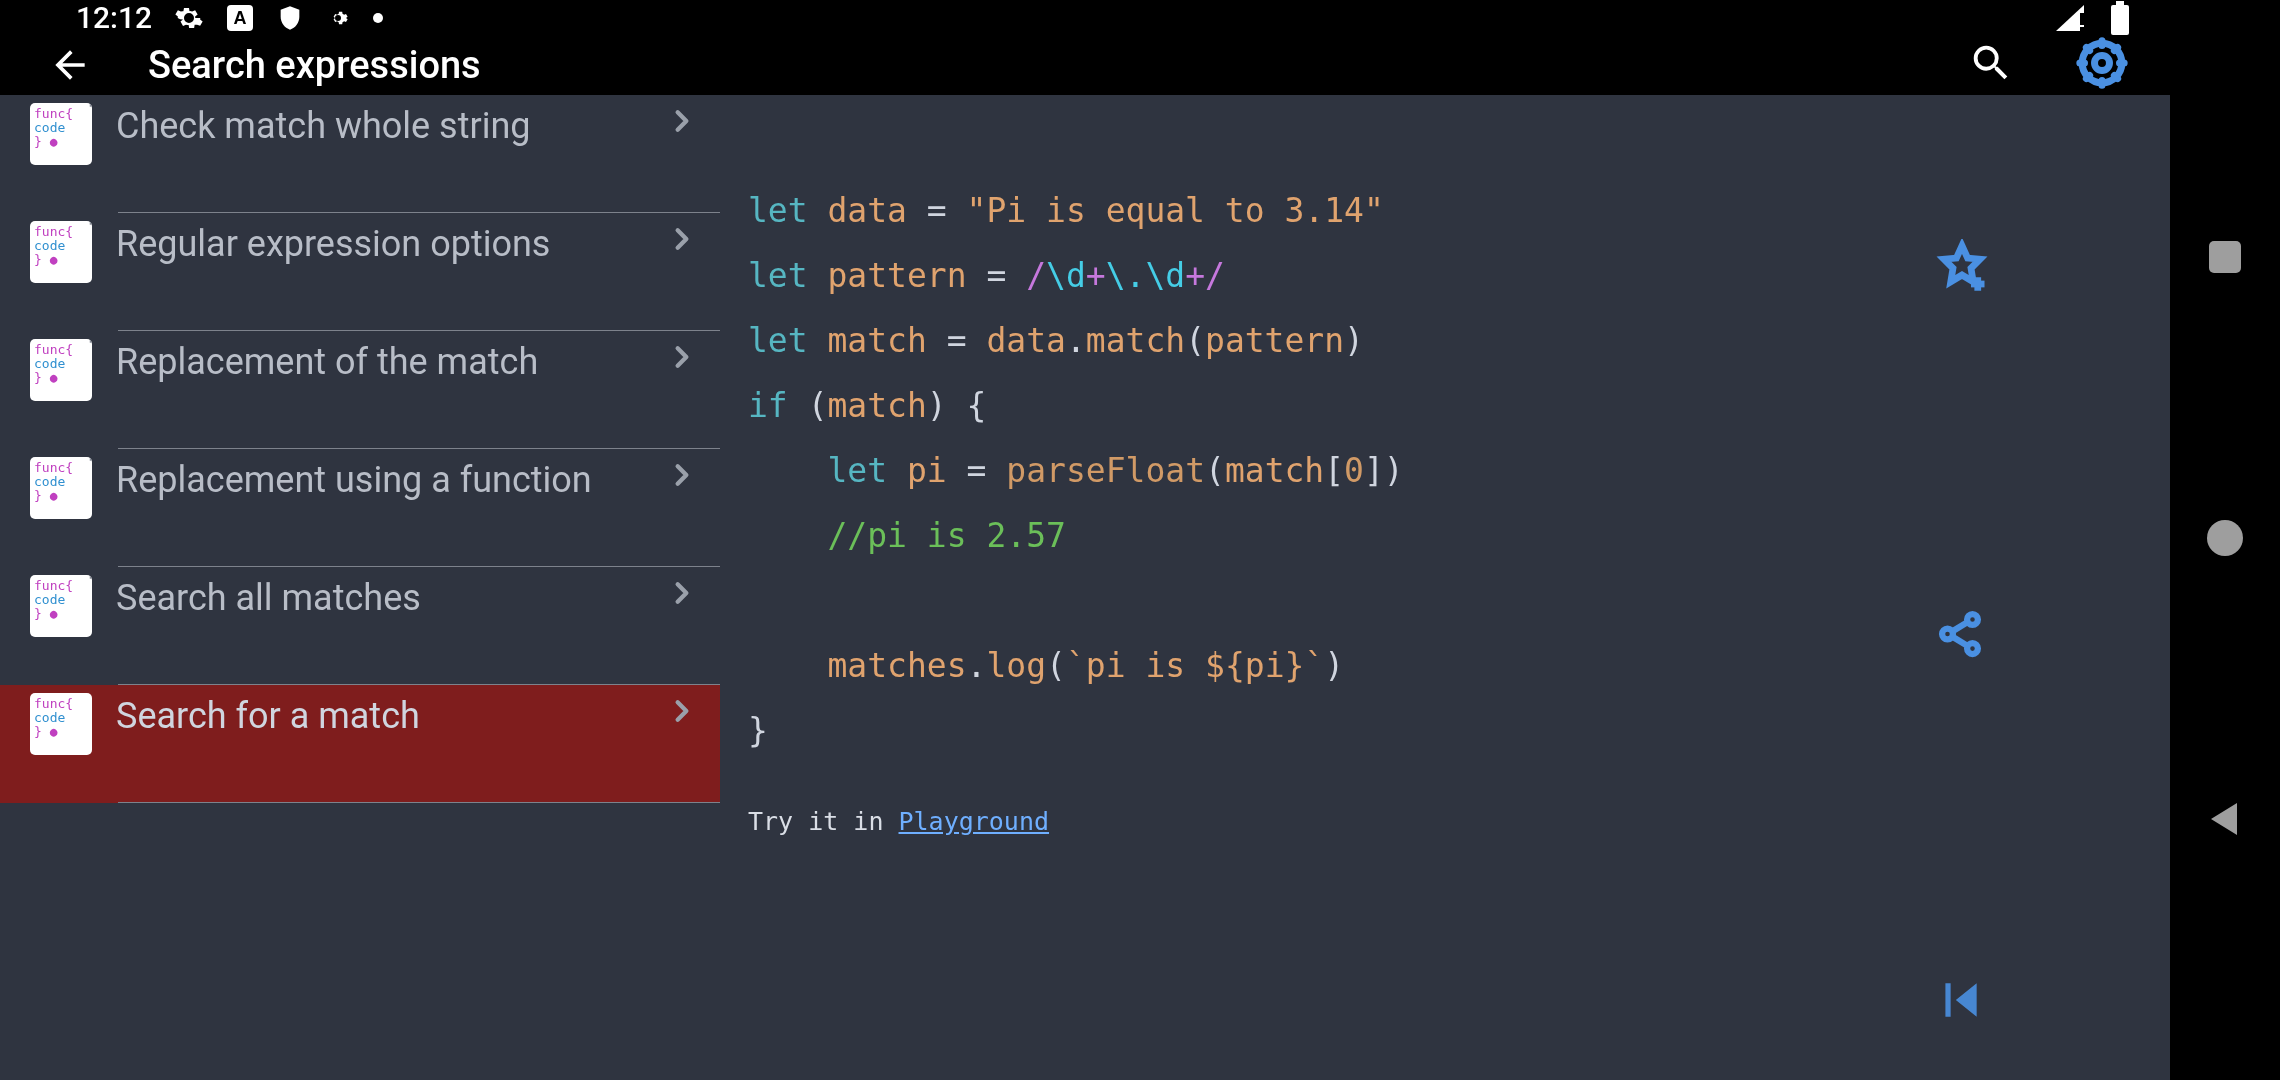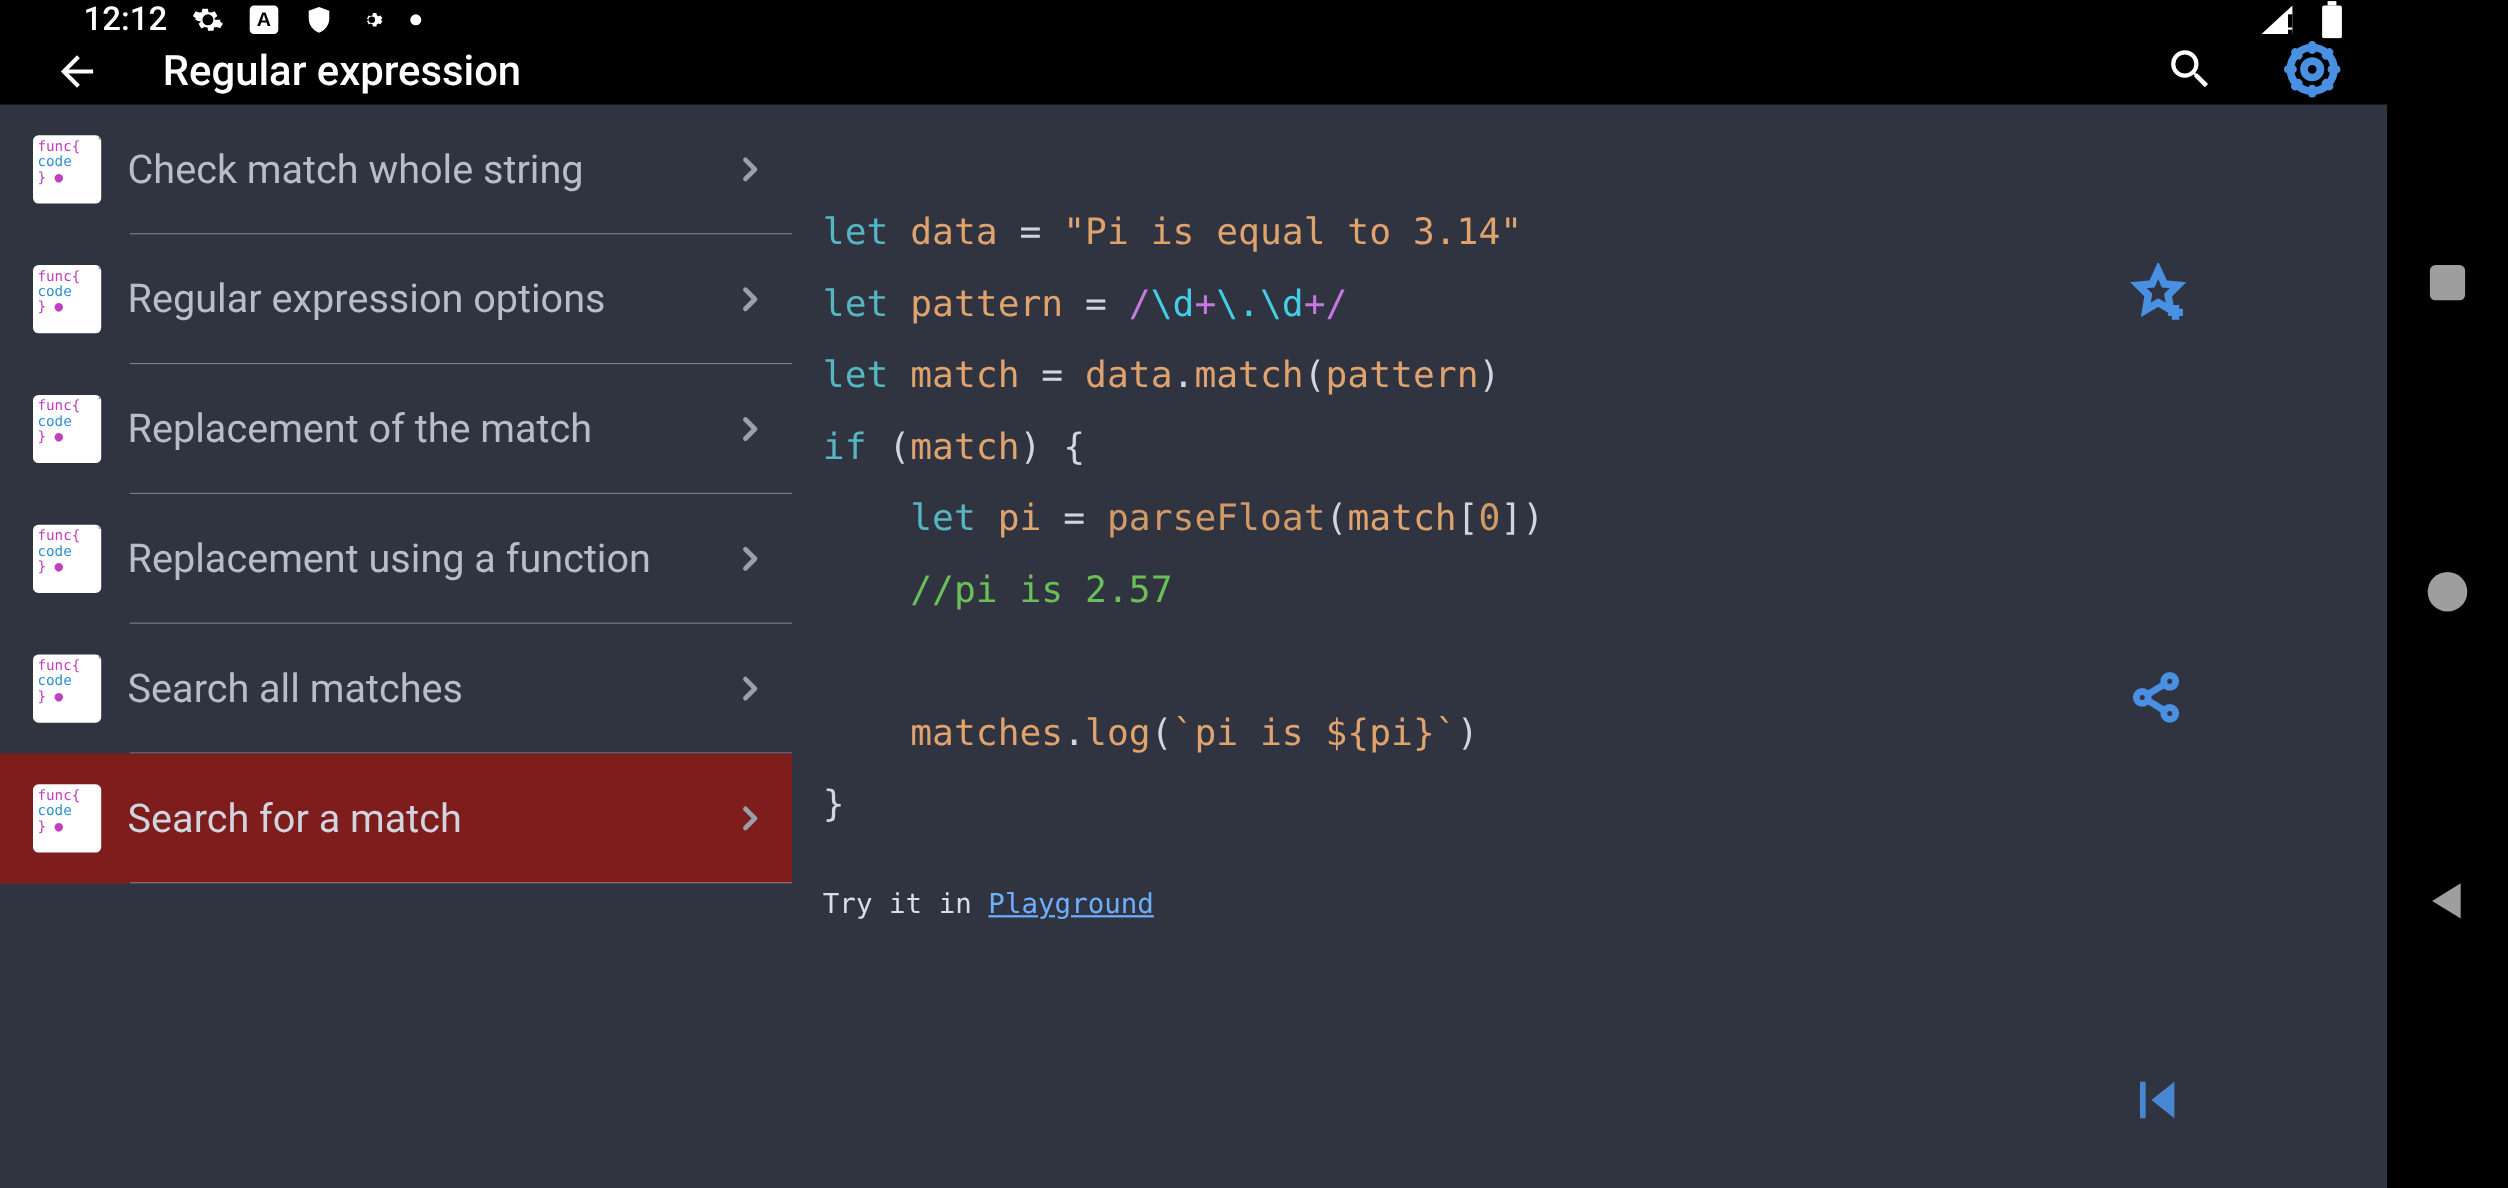--- a/index.html
+++ b/index.html
@@ -98,21 +98,21 @@
     display: flex;
     background: #2F3440;
   }
   .list {
     width: 720px;
     display: flex;
     flex-direction: column;
   }
   .list-item {
     display: flex;
-    align-items: center;
+    align-items: flex-start;
     gap: 24px;
     padding: 8px 18px 8px 30px;
     cursor: pointer;
     position: relative;
     min-height: 118px;
   }
   .list-item::after {
     content: "";
     position: absolute;
     left: 118px;
@@ -279,21 +279,21 @@
       </span>
     </div>
   </div>
 
   <div class="app-bar">
     <div class="back">
       <svg width="44" height="44" viewBox="0 0 24 24">
           <path fill="#fff" d="M20 11H7.8l5.6-5.6L12 4l-8 8 8 8 1.4-1.4L7.8 13H20z"></path>
         </svg>
     </div>
-    <div class="title">Regular expression</div>
+    <div class="title">Search expressions</div>
     <div class="actions">
       <div>
         <svg width="46" height="46" viewBox="0 0 24 24">
             <path fill="#fff" d="M15.5 14h-.8l-.3-.3A6.5 6.5 0 0016 9.5 6.5 6.5 0 109.5 16a6.5 6.5 0 004.2-1.6l.3.3v.8l5 5 1.5-1.5-5-5zM9.5 14A4.5 4.5 0 119.5 5a4.5 4.5 0 010 9z"></path>
           </svg>
       </div>
       <div>
         <svg width="56" height="56" viewBox="0 0 24 24" class="gear-blue">
           <circle cx="12" cy="12" r="3.2"></circle>
           <path d="M12 2.5v2M12 19.5v2M21.5 12h-2M4.5 12h-2M18.7 5.3l-1.4 1.4M6.7 17.3l-1.4 1.4M18.7 18.7l-1.4-1.4M6.7 6.7L5.3 5.3" stroke-linecap="round"></path>

